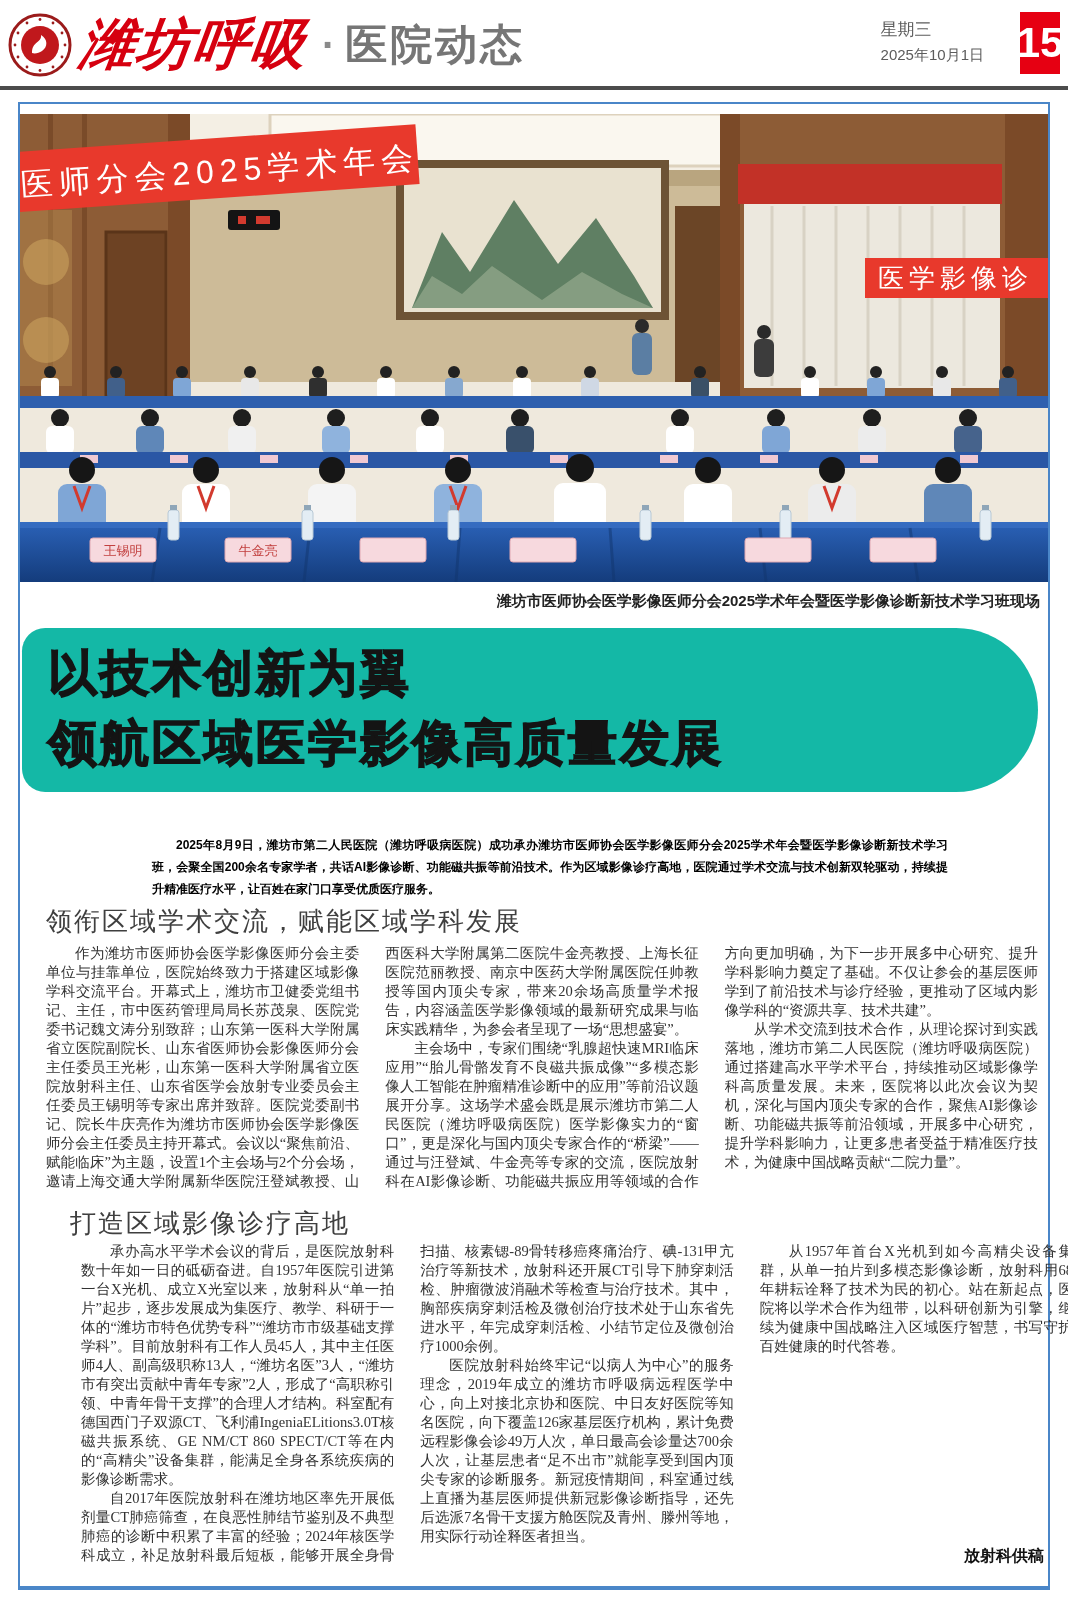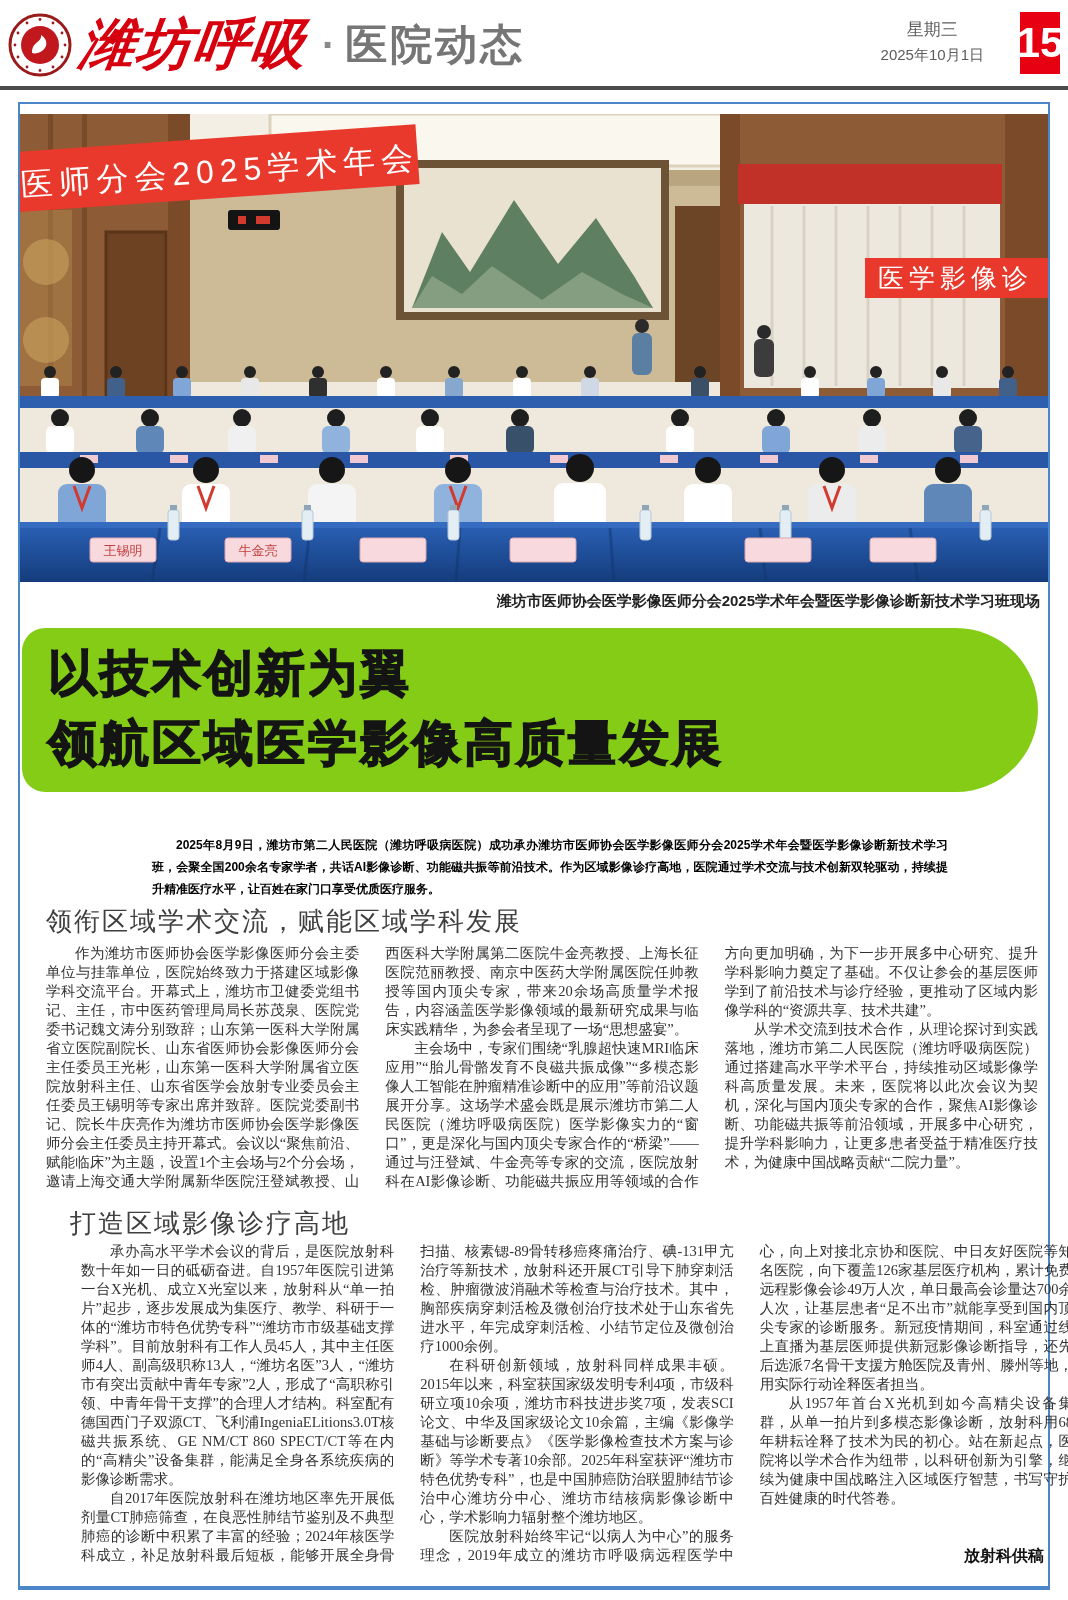--- a/index.html
+++ b/index.html
@@ -8,35 +8,35 @@
 
   
   .masthead{position:absolute;top:0;left:0;width:100%;height:84px;}
   .brand-row{position:absolute;left:8px;top:8px;display:flex;align-items:center;}
   .logo{width:64px;height:64px;flex:0 0 64px;}
   .brand{font-size:55px;font-weight:900;color:#d6000f;margin-left:8px;
          transform:skewX(-7deg);letter-spacing:2px;
          font-family:"Liberation Serif", serif;font-style:italic;}
   .sep{font-size:40px;color:#8a8a8a;margin:0 10px 0 14px;font-weight:900;}
   .section-name{font-size:42px;font-weight:900;color:#767676;letter-spacing:3px;}
-  .issue-info{position:absolute;right:84px;top:18px;text-align:center;color:#5c5c5c;margin-left:20px;}
+  .issue-info{position:absolute;right:84px;top:18px;text-align:left;color:#5c5c5c;margin-left:20px;}
   .issue-info .weekday{font-size:17px;margin-bottom:5px;}
   .issue-info .date{font-size:15px;}
   .page-box{position:absolute;right:8px;top:12px;width:40px;height:62px;background:#e60012;
             color:#fff;font-size:42px;font-weight:700;display:flex;align-items:center;justify-content:center;}
   .masthead-rule{position:absolute;top:86px;left:0;width:100%;height:4px;background:#4c4c4c;}
 
   
   .frame{position:absolute;left:18px;top:102px;width:1032px;height:1488px;
          border:2px solid #4a86c8;border-bottom-width:4px;box-sizing:border-box;}
   .photo{position:absolute;left:0;top:10px;width:1028px;height:468px;display:block;}
   .caption{position:absolute;right:8px;top:488px;font-size:15px;font-weight:700;color:#222;}
 
   .headline-bg{position:absolute;left:2px;top:524px;width:1016px;height:164px;
-               background:#84cc16;border-radius:26px 92px 92px 26px;padding:10px 0 0 26px;box-sizing:border-box;}
+               background:#14b8a6;border-radius:26px 92px 92px 26px;padding:10px 0 0 26px;box-sizing:border-box;}
   .headline-line{font-size:49px;font-weight:900;color:#141414;letter-spacing:3px;line-height:70px;
                  -webkit-text-stroke:1.5px #141414;white-space:nowrap;}
 
   .intro{position:absolute;left:116px;top:714px;width:796px;margin:16px;
          font-size:12px;line-height:22px;font-weight:700;color:#000;
          text-align:justify;text-indent:2em;}
 
   .sec-heading{position:absolute;left:26px;margin:0;font-size:26px;font-weight:400;
                color:#3f3f3f;letter-spacing:2px;}
   .h1pos{top:800px;}
@@ -403,21 +403,20 @@
     <div class="cols cols1">
       <p>作为潍坊市医师协会医学影像医师分会主委单位与挂靠单位，医院始终致力于搭建区域影像学科交流平台。开幕式上，潍坊市卫健委党组书记、主任，市中医药管理局局长苏茂泉、医院党委书记魏文涛分别致辞；山东第一医科大学附属省立医院副院长、山东省医师协会影像医师分会主任委员王光彬，山东第一医科大学附属省立医院放射科主任、山东省医学会放射专业委员会主任委员王锡明等专家出席并致辞。医院党委副书记、院长牛庆亮作为潍坊市医师协会医学影像医师分会主任委员主持开幕式。会议以“聚焦前沿、赋能临床”为主题，设置1个主会场与2个分会场，邀请上海交通大学附属新华医院汪登斌教授、山西医科大学附属第二医院牛金亮教授、上海长征医院范丽教授、南京中医药大学附属医院任帅教授等国内顶尖专家，带来20余场高质量学术报告，内容涵盖医学影像领域的最新研究成果与临床实践精华，为参会者呈现了一场“思想盛宴”。</p>
       <p>主会场中，专家们围绕“乳腺超快速MRI临床应用”“胎儿骨骼发育不良磁共振成像”“多模态影像人工智能在肿瘤精准诊断中的应用”等前沿议题展开分享。这场学术盛会既是展示潍坊市第二人民医院（潍坊呼吸病医院）医学影像实力的“窗口”，更是深化与国内顶尖专家合作的“桥梁”——通过与汪登斌、牛金亮等专家的交流，医院放射科在AI影像诊断、功能磁共振应用等领域的合作方向更加明确，为下一步开展多中心研究、提升学科影响力奠定了基础。不仅让参会的基层医师学到了前沿技术与诊疗经验，更推动了区域内影像学科的“资源共享、技术共建”。</p>
       <p>从学术交流到技术合作，从理论探讨到实践落地，潍坊市第二人民医院（潍坊呼吸病医院）通过搭建高水平学术平台，持续推动区域影像学科高质量发展。未来，医院将以此次会议为契机，深化与国内顶尖专家的合作，聚焦AI影像诊断、功能磁共振等前沿领域，开展多中心研究，提升学科影响力，让更多患者受益于精准医疗技术，为健康中国战略贡献“二院力量”。</p>
     </div>
 
     <h2 class="sec-heading h2pos">打造区域影像诊疗高地</h2>
     <div class="cols cols2">
       <p>承办高水平学术会议的背后，是医院放射科数十年如一日的砥砺奋进。自1957年医院引进第一台X光机、成立X光室以来，放射科从“单一拍片”起步，逐步发展成为集医疗、教学、科研于一体的“潍坊市特色优势专科”“潍坊市市级基础支撑学科”。目前放射科有工作人员45人，其中主任医师4人、副高级职称13人，“潍坊名医”3人，“潍坊市有突出贡献中青年专家”2人，形成了“高职称引领、中青年骨干支撑”的合理人才结构。科室配有德国西门子双源CT、飞利浦IngeniaELitions3.0T核磁共振系统、GE NM/CT 860 SPECT/CT等在内的“高精尖”设备集群，能满足全身各系统疾病的影像诊断需求。</p>
       <p>自2017年医院放射科在潍坊地区率先开展低剂量CT肺癌筛查，在良恶性肺结节鉴别及不典型肺癌的诊断中积累了丰富的经验；2024年核医学科成立，补足放射科最后短板，能够开展全身骨扫描、核素锶-89骨转移癌疼痛治疗、碘-131甲亢治疗等新技术，放射科还开展CT引导下肺穿刺活检、肿瘤微波消融术等检查与治疗技术。其中，胸部疾病穿刺活检及微创治疗技术处于山东省先进水平，年完成穿刺活检、小结节定位及微创治疗1000余例。</p>
-      <p>在科研创新领域，放射科同样成果丰硕。2015年以来，科室获国家级发明专利4项，市级科研立项10余项，潍坊市科技进步奖7项，发表SCI论文、中华及国家级论文10余篇，主编《影像学基础与诊断要点》《医学影像检查技术方案与诊断》等学术专著10余部。2025年科室获评“潍坊市特色优势专科”，也是中国肺癌防治联盟肺结节诊治中心潍坊分中心、潍坊市结核病影像诊断中心，学术影响力辐射整个潍坊地区。</p>
       <p>医院放射科始终牢记“以病人为中心”的服务理念，2019年成立的潍坊市呼吸病远程医学中心，向上对接北京协和医院、中日友好医院等知名医院，向下覆盖126家基层医疗机构，累计免费远程影像会诊49万人次，单日最高会诊量达700余人次，让基层患者“足不出市”就能享受到国内顶尖专家的诊断服务。新冠疫情期间，科室通过线上直播为基层医师提供新冠影像诊断指导，还先后选派7名骨干支援方舱医院及青州、滕州等地，用实际行动诠释医者担当。</p>
       <p>从1957年首台X光机到如今高精尖设备集群，从单一拍片到多模态影像诊断，放射科用68年耕耘诠释了技术为民的初心。站在新起点，医院将以学术合作为纽带，以科研创新为引擎，继续为健康中国战略注入区域医疗智慧，书写守护百姓健康的时代答卷。</p>
     </div>
 
     <div class="byline">放射科供稿</div>
   </div>
 
 </div>
 
 </body></html>

